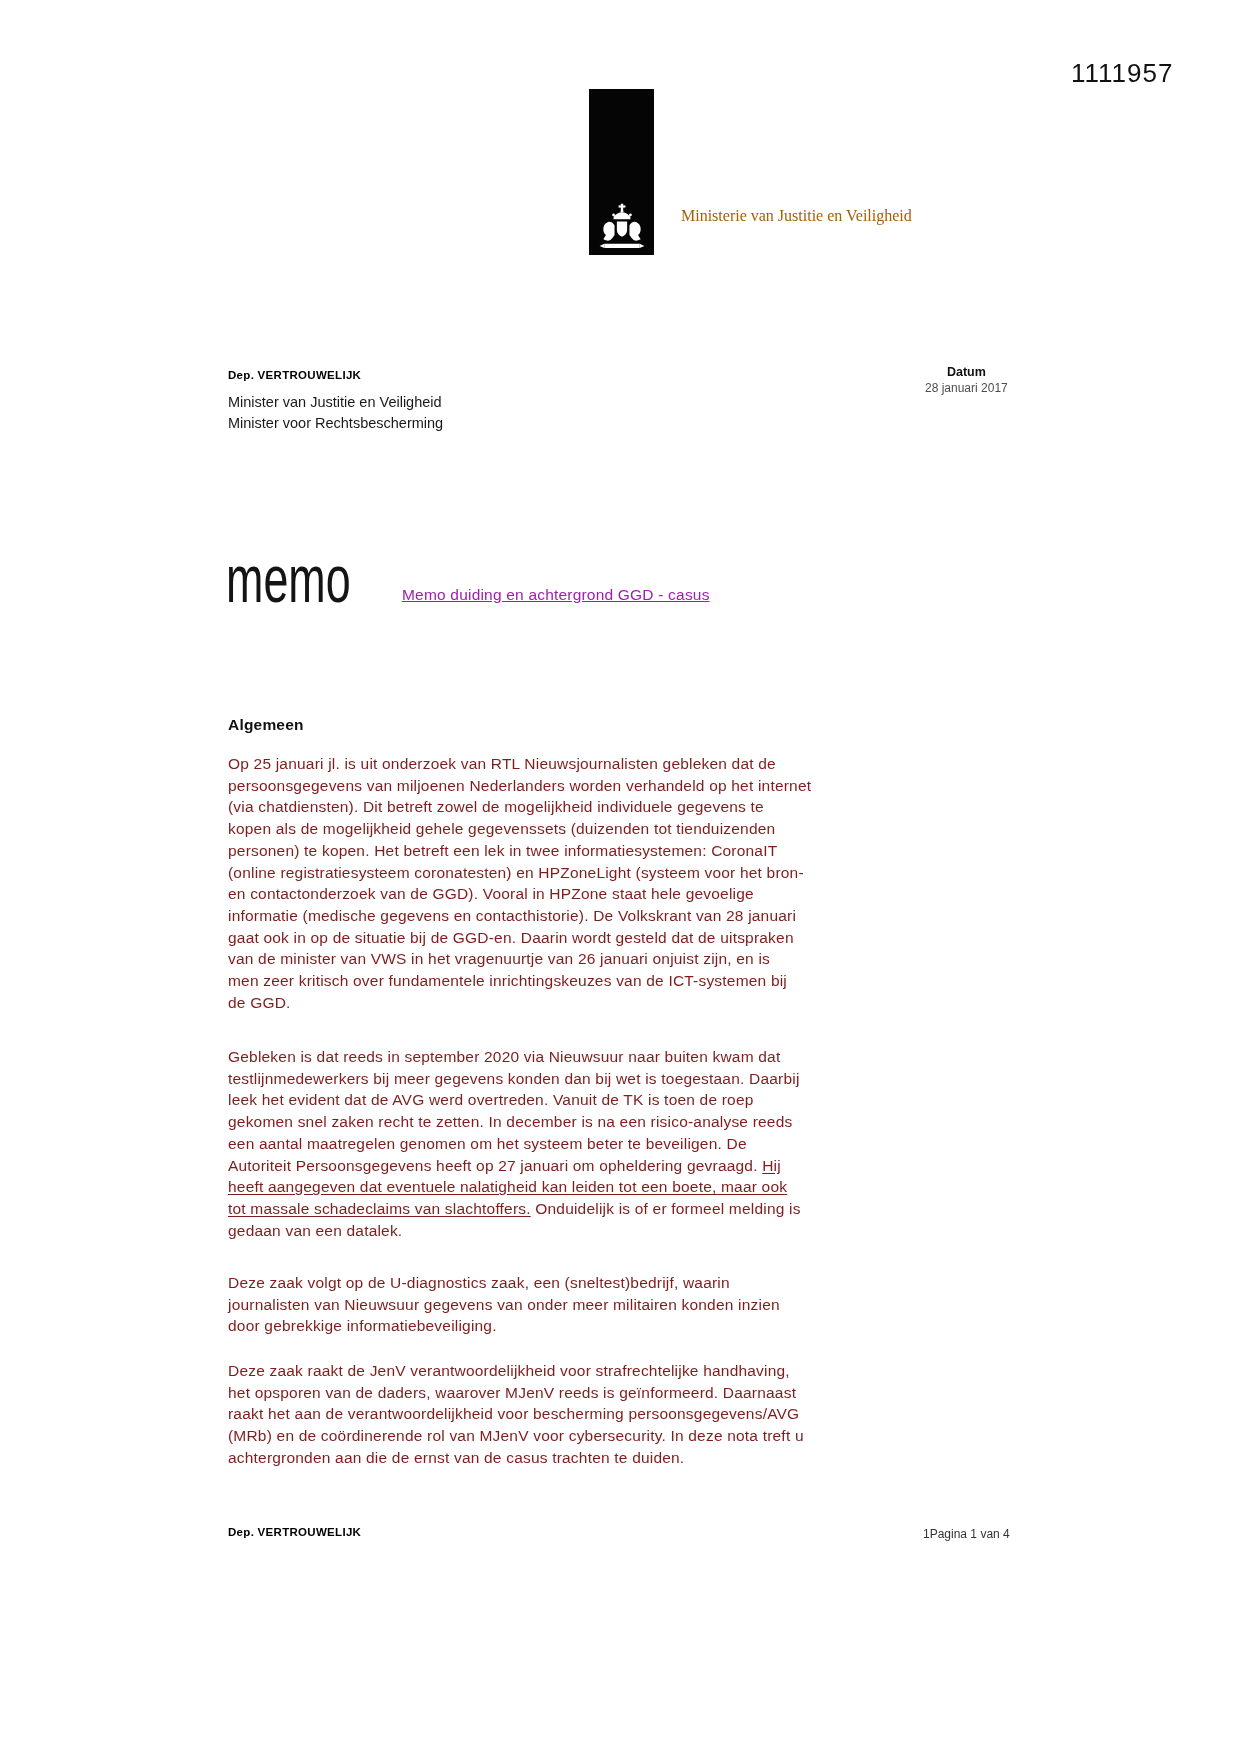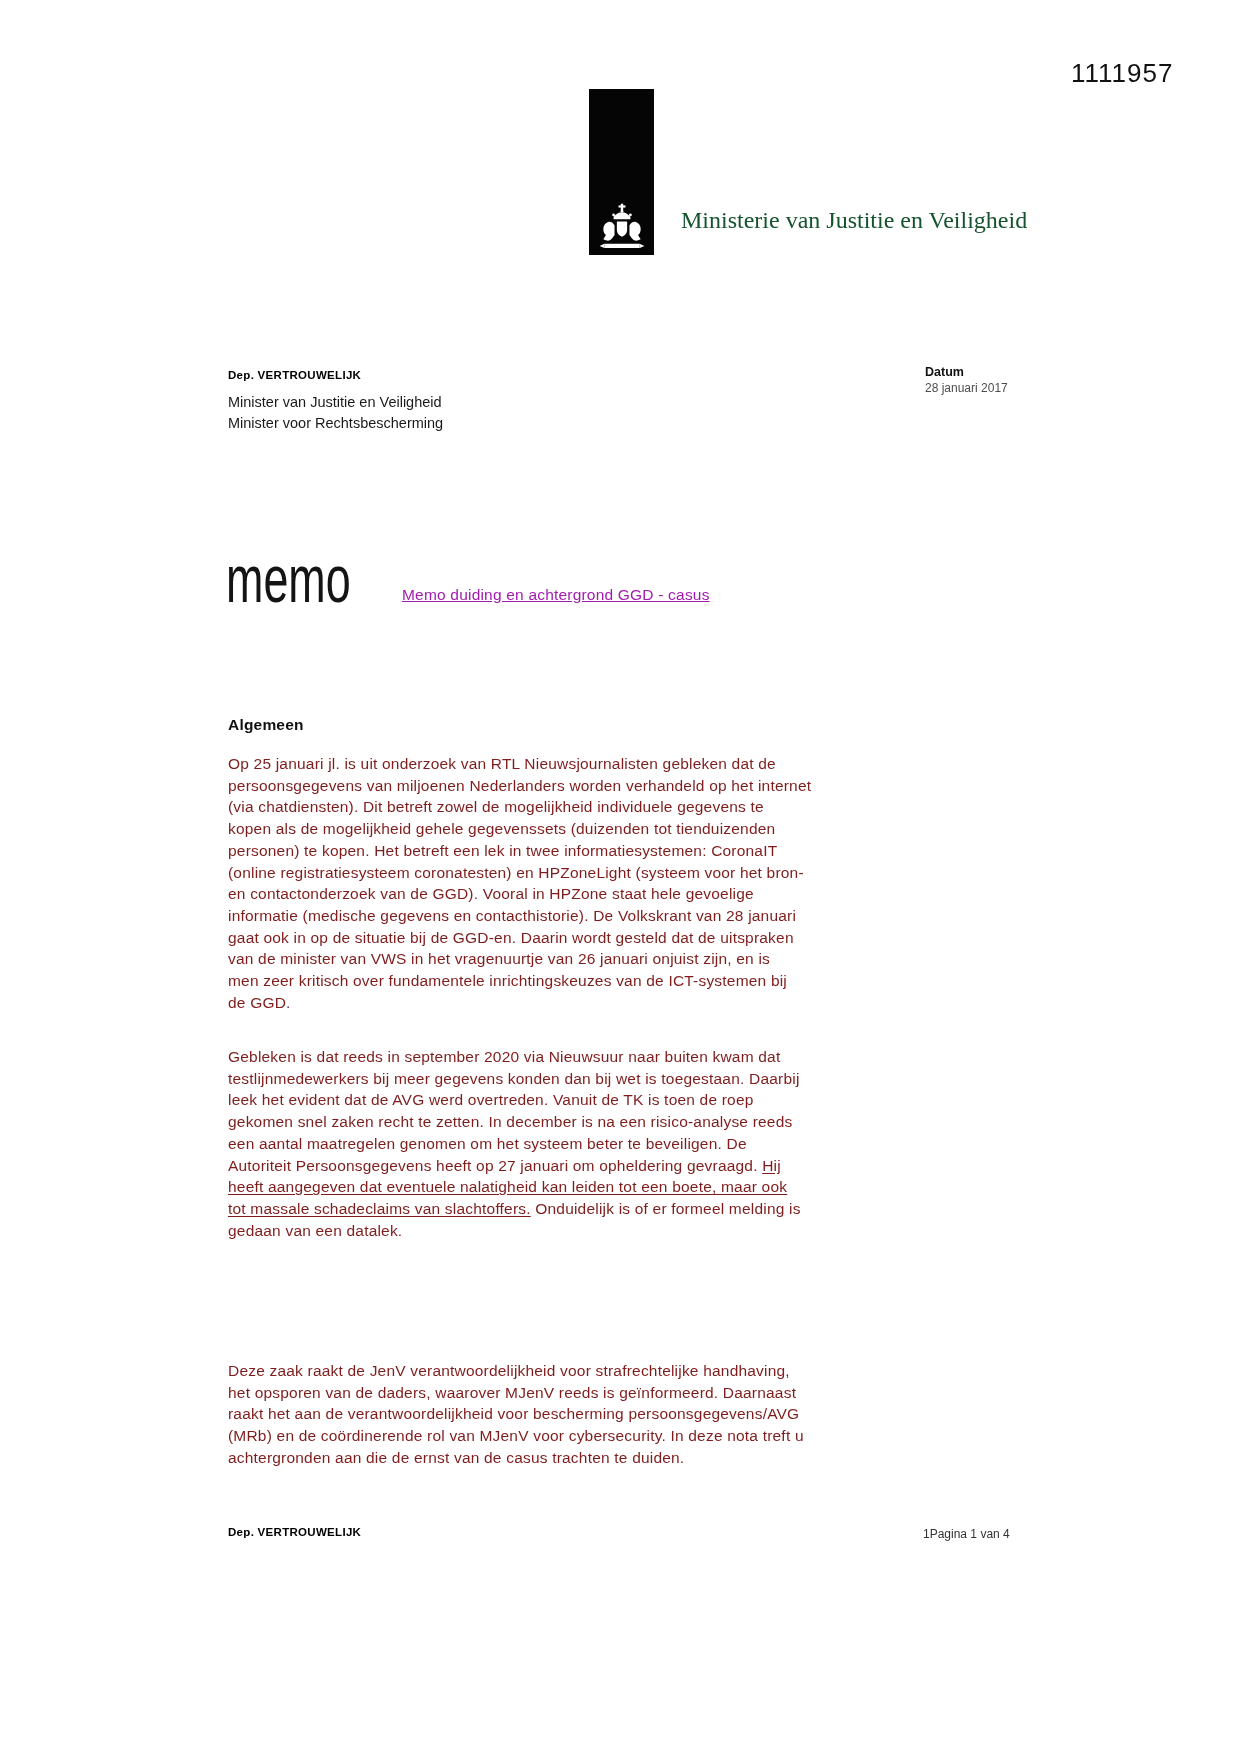--- a/index.html
+++ b/index.html
@@ -37,22 +37,22 @@
     left: 50%;
     bottom: 2px;
     transform: translateX(-50%);
   }
 
   .ministry-name {
     position: absolute;
     left: 681px;
     top: 207px;
     font-family: "Liberation Serif", serif;
-    font-size: 24px;
-    color: #14532d;
+    font-size: 16px;
+    color: #a16207;
     white-space: nowrap;
   }
 
   .addressee {
     position: absolute;
     left: 228px;
     top: 365px;
     font-size: 14.5px;
     line-height: 21px;
     color: #1a1a1a;
@@ -64,20 +64,21 @@
     letter-spacing: 0.3px;
     margin-bottom: 6px;
   }
 
   .meta {
     position: absolute;
     left: 925px;
     top: 364px;
     font-size: 12px;
     line-height: 16px;
+    text-align: center;
   }
   .meta .label { font-weight: bold; color: #111; font-size: 12.5px; }
   .meta .value { color: #4d4d4d; }
 
   .memo-title {
     position: absolute;
     left: 226px;
     top: 546px;
     font-size: 66px;
     line-height: 66px;
@@ -199,20 +200,23 @@
   <div class="para para-2"><span>Gebleken is dat reeds in september 2020 via Nieuwsuur naar buiten kwam dat
 testlijnmedewerkers bij meer gegevens konden dan bij wet is toegestaan. Daarbij
 leek het evident dat de AVG werd overtreden. Vanuit de TK is toen de roep
 gekomen snel zaken recht te zetten. In december is na een risico-analyse reeds
 een aantal maatregelen genomen om het systeem beter te beveiligen. De
 Autoriteit Persoonsgegevens heeft op 27 januari om opheldering gevraagd. </span><span class="underlined">Hij
 heeft aangegeven dat eventuele nalatigheid kan leiden tot een boete, maar ook
 tot massale schadeclaims van slachtoffers.</span><span> Onduidelijk is of er formeel melding is
 gedaan van een datalek.</span></div>
 
+  <div class="para para-3">Deze zaak volgt op de U-diagnostics zaak, een (sneltest)bedrijf, waarin
+journalisten van Nieuwsuur gegevens van onder meer militairen konden inzien
+door gebrekkige informatiebeveiliging.</div>
 
   <div class="para para-4">Deze zaak raakt de JenV verantwoordelijkheid voor strafrechtelijke handhaving,
 het opsporen van de daders, waarover MJenV reeds is geïnformeerd. Daarnaast
 raakt het aan de verantwoordelijkheid voor bescherming persoonsgegevens/AVG
 (MRb) en de coördinerende rol van MJenV voor cybersecurity. In deze nota treft u
 achtergronden aan die de ernst van de casus trachten te duiden.</div>
 
   <div class="footer-classification">Dep. VERTROUWELIJK</div>
   <div class="footer-page">1Pagina 1 van 4</div>
 

